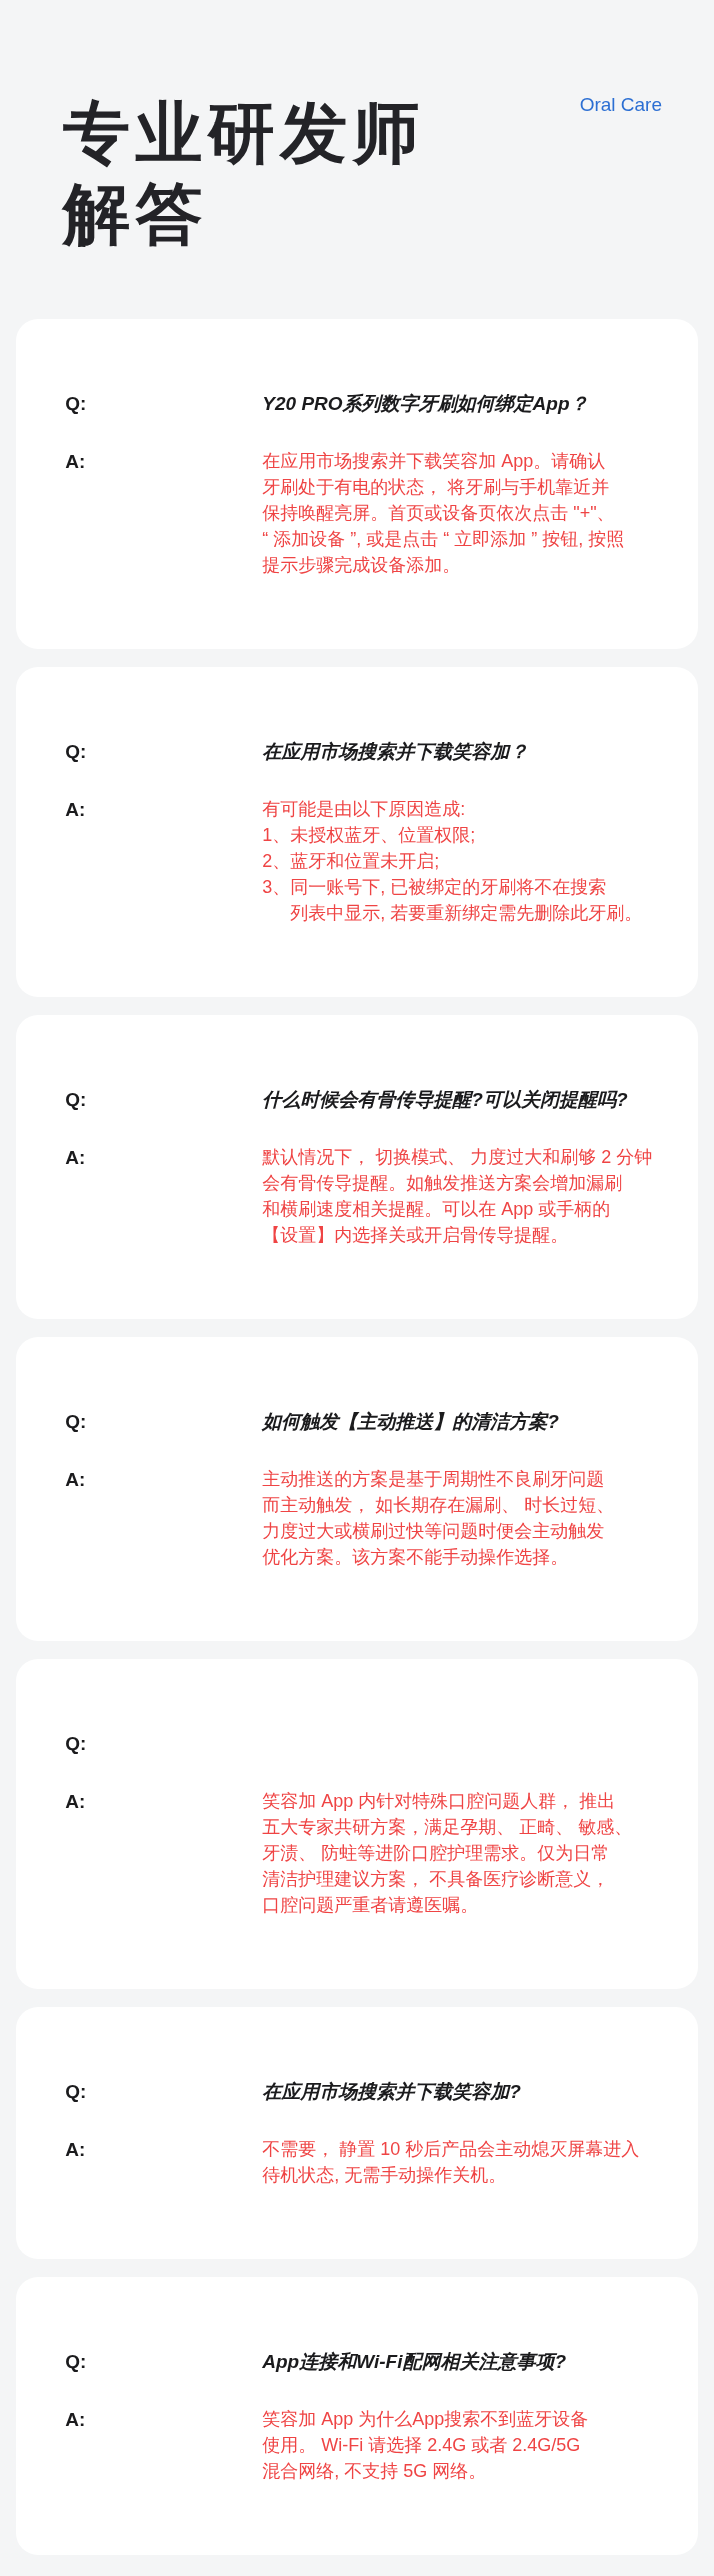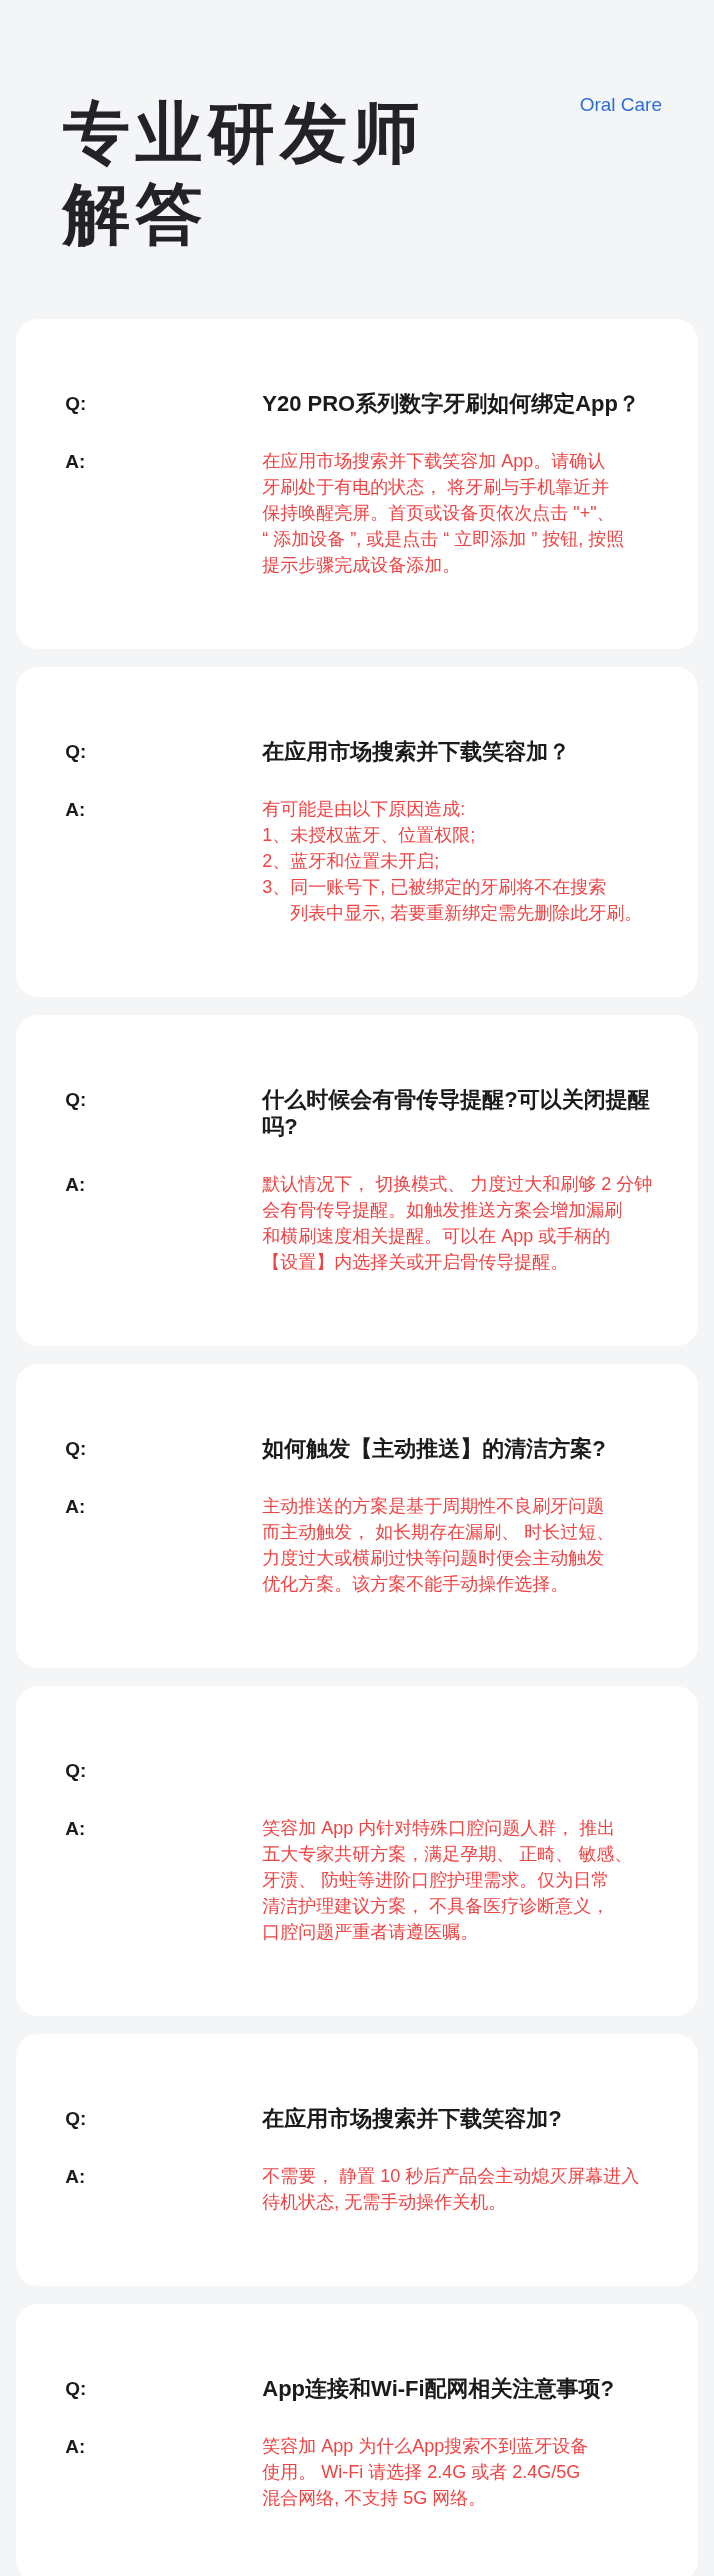--- a/index.html
+++ b/index.html
@@ -54,25 +54,26 @@
     margin-top: 31px;
   }
   .qa-label {
     flex: 0 0 197px;
     font-size: 19px;
     line-height: 27px;
     font-weight: 700;
     color: #1b1b1d;
   }
   .question {
-    font-size: 22px;
+    font-size: 19px;
     line-height: 27px;
     font-weight: 700;
     color: #1b1b1d;
     white-space: pre-wrap;
+    font-style: italic;
   }
   .answer {
     font-size: 18px;
     line-height: 26px;
     font-weight: 400;
     color: #ef4444;
     white-space: pre-wrap;
   }
 </style>
 </head>

